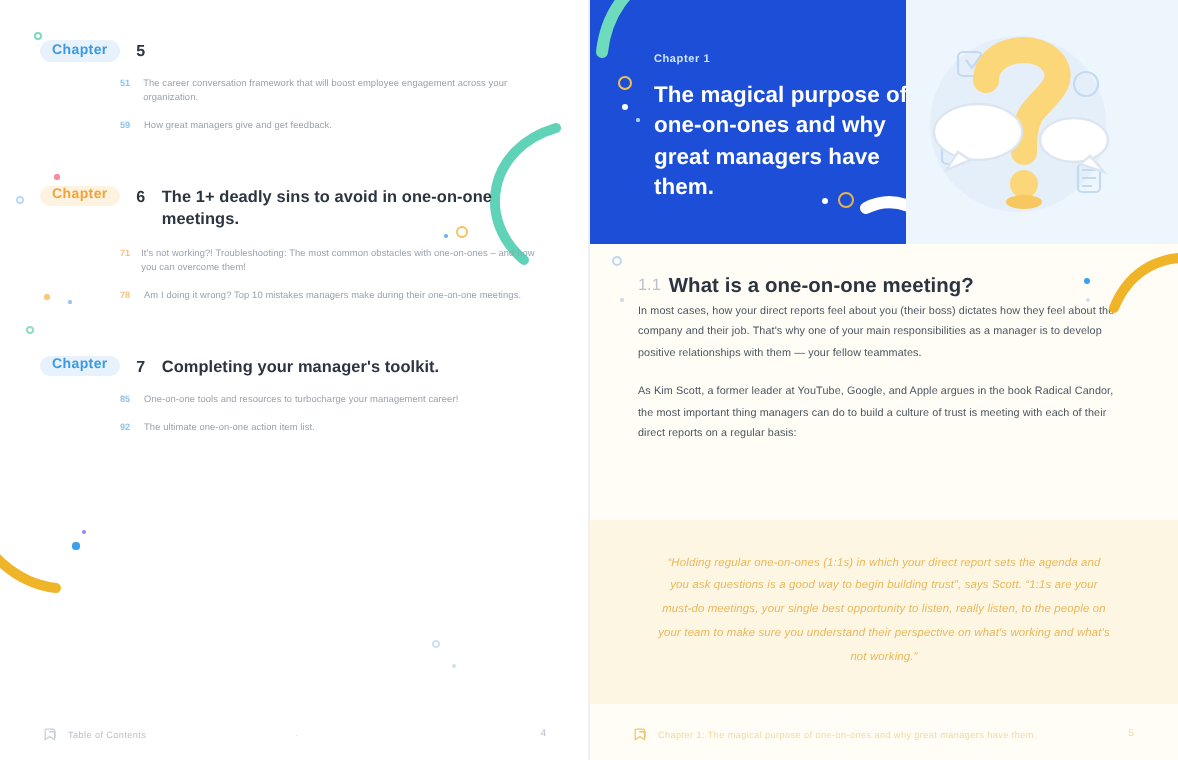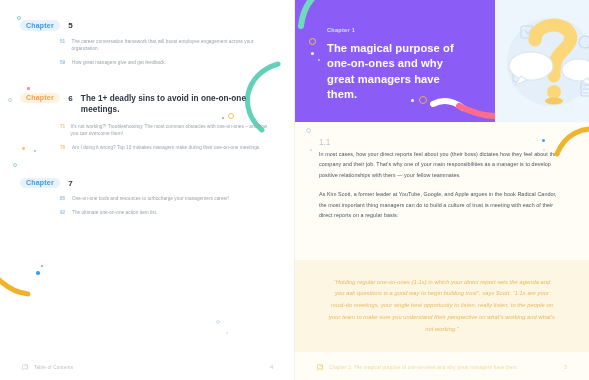--- a/index.html
+++ b/index.html
@@ -50,22 +50,22 @@
   .footer-pagenum { position: absolute; right: 22px; font-size: 5px; color: #b6bfc9; }
   .footer-mid { position: absolute; left: 50%; font-size: 4.5px; color: #d4dae0; }
 
   
   .page-right {
     position: relative; width: 294px; height: 380px;
     background: #fffdf5; overflow: hidden;
   }
   .hero { position: relative; width: 100%; height: 122px; display: flex; }
   .hero-blue {
-    position: relative; width: 200px; height: 100%;
-    background: #8b5cf6; overflow: hidden;
+    position: relative; width: 158px; height: 100%;
+    background: #1d4ed8; overflow: hidden;
   }
   .hero-art {
     position: relative; flex: 1; height: 100%;
     background: #eef6fd; overflow: hidden;
   }
   .hero-eyebrow {
     position: absolute; left: 32px; top: 27px;
     font-size: 5.5px; color: #cfe6fb; letter-spacing: .3px; font-weight: 600;
   }
   .hero-title {
@@ -173,20 +173,21 @@
             <span class="sub-num o">78</span>
             <span class="sub-text">Am I doing it wrong? Top 10 mistakes managers make during their one-on-one meetings.</span>
           </div>
         </div>
       </div>
 
       <div class="toc-chapter" style="margin-top:26px;">
         <div class="chapter-row">
           <span class="chapter-pill pill-blue">Chapter</span>
           <span class="chapter-num">7</span>
+          <span class="chapter-title">Completing your manager's toolkit.</span>
         </div>
         <div class="sub-list">
           <div class="sub-item">
             <span class="sub-num">85</span>
             <span class="sub-text">One-on-one tools and resources to turbocharge your management career!</span>
           </div>
           <div class="sub-item">
             <span class="sub-num">92</span>
             <span class="sub-text">The ultimate one-on-one action item list.</span>
           </div>
@@ -264,20 +265,21 @@
       <div class="dot" style="left:15px;top:27px;width:1.5px;height:1.5px;background:#d6dde4;"></div>
       <div class="dot" style="left:247px;top:17px;width:3px;height:3px;background:#3d9ef0;"></div>
       <div class="dot" style="left:248px;top:27px;width:2px;height:2px;background:#cfe0f2;"></div>
 
       <svg style="position:absolute;right:-14px;top:2px;" width="50" height="40" viewBox="0 0 50 40">
         <path d="M 4 30 C 12 10, 30 2, 48 6" fill="none" stroke="#f0b429" stroke-width="5" stroke-linecap="round"></path>
       </svg>
 
       <div class="sec-head">
         <span class="sec-num">1.1</span>
+        <span class="sec-title">What is a one-on-one meeting?</span>
       </div>
 
       <p class="para">In most cases, how your direct reports feel about you (their boss) dictates how they feel about the company and their job. That's why one of your main responsibilities as a manager is to develop positive relationships with them — your fellow teammates.</p>
       <p class="para">As Kim Scott, a former leader at YouTube, Google, and Apple argues in the book Radical Candor, the most important thing managers can do to build a culture of trust is meeting with each of their direct reports on a regular basis:</p>
     </div>
 
     <div class="quote-box">
       <div class="quote-text">“Holding regular one-on-ones (1:1s) in which your direct report sets the agenda and you ask questions is a good way to begin building trust”, says Scott. “1:1s are your must-do meetings, your single best opportunity to listen, really listen, to the people on your team to make sure you understand their perspective on what's working and what's not working.”</div>
     </div>
 

